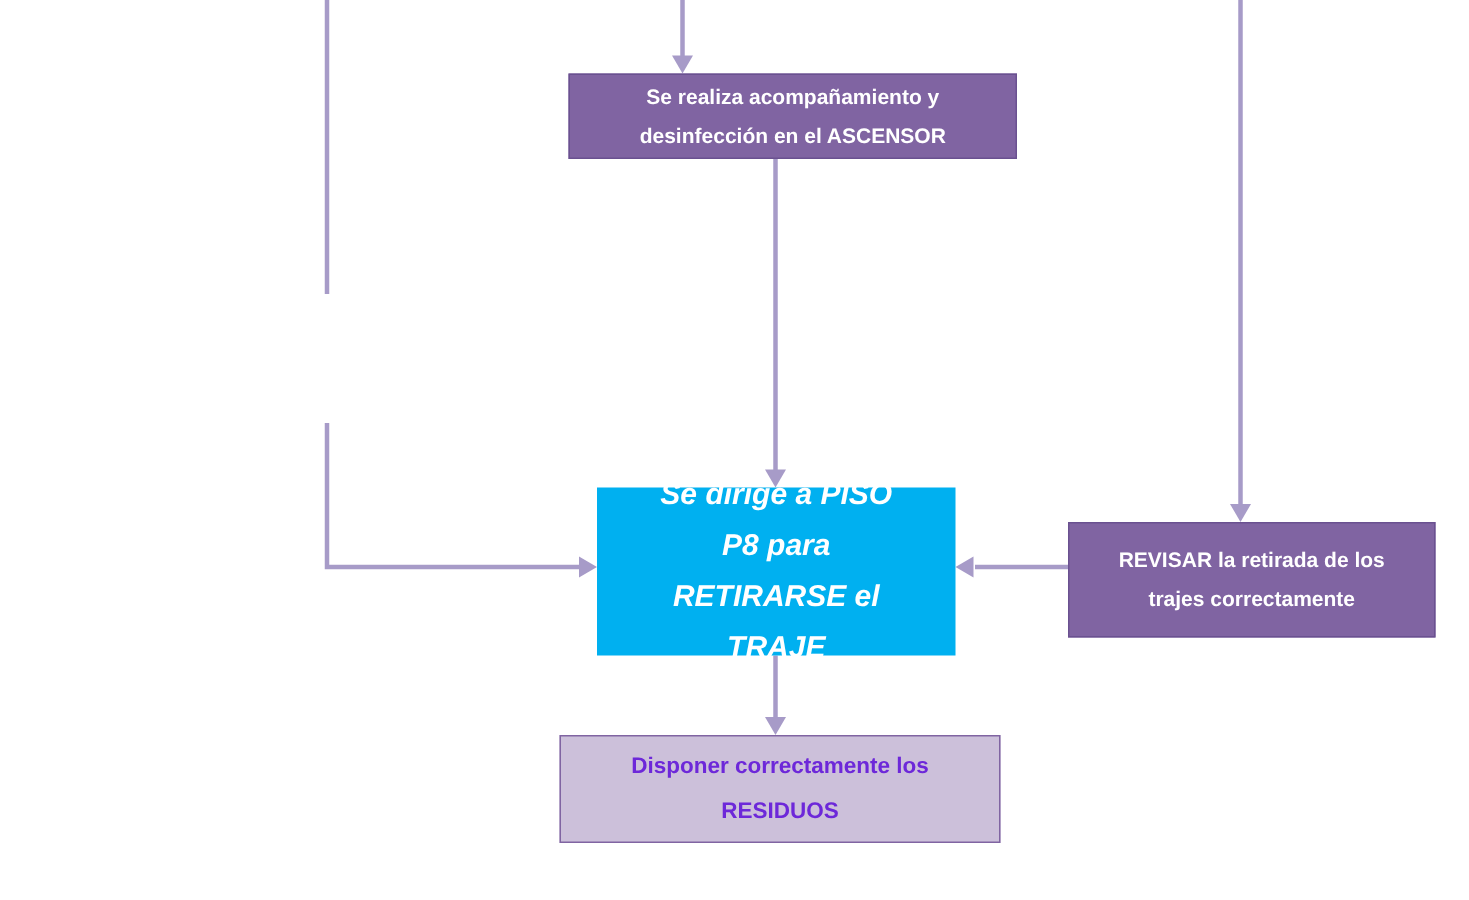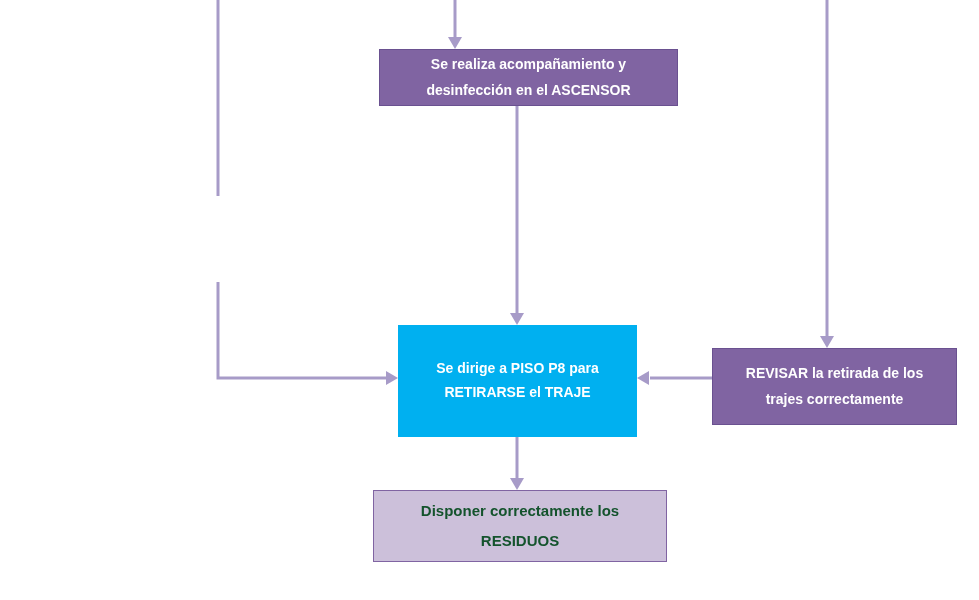--- a/index.html
+++ b/index.html
@@ -39,27 +39,28 @@
   .node.purple{
     background:var(--purple-box);
     border:1px solid var(--purple-border);
     color:#ffffff;
     font-size:14px;
     line-height:1.85;
   }
   .node.cyan{
     background:var(--cyan-box);
     color:#ffffff;
-    font-size:14px;
+    font-size:20px;
     line-height:1.7;
+    font-style:italic;
   }
   .node.light{
     background:var(--light-box);
     border:1.5px solid var(--light-border);
-    color:#14532d;
+    color:#6d28d9;
     font-size:15px;
     line-height:2;
   }
   #node-ascensor   { left:363px; top:49px;  width:299px; height:57px;  padding:0 20px;margin-left:16px; }
   #node-colaborador{ left:63px;  top:196px; width:287px; height:86px;  padding:0 26px; }
   #node-piso-p8    { left:398px; top:325px; width:239px; height:112px; padding:0 30px; }
   #node-revisar    { left:712px; top:348px; width:245px; height:77px;  padding:13px 20px; }
   #node-residuos   { left:373px; top:490px; width:294px; height:72px;  padding:0 38px; }
 </style>
 </head>

